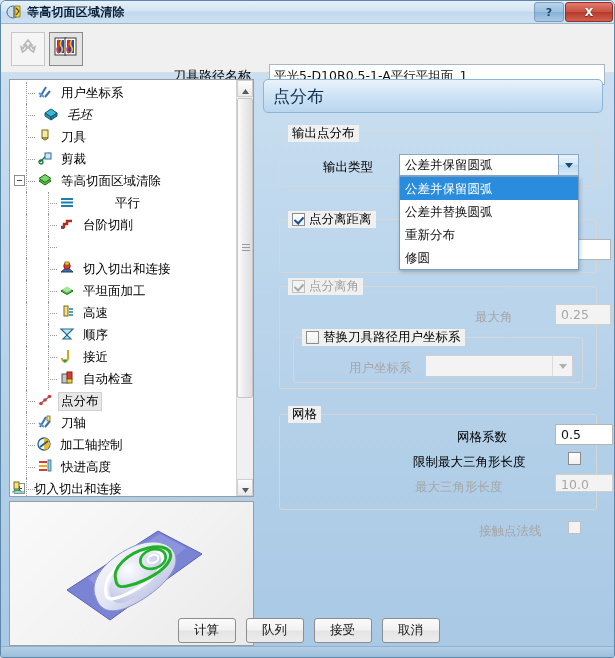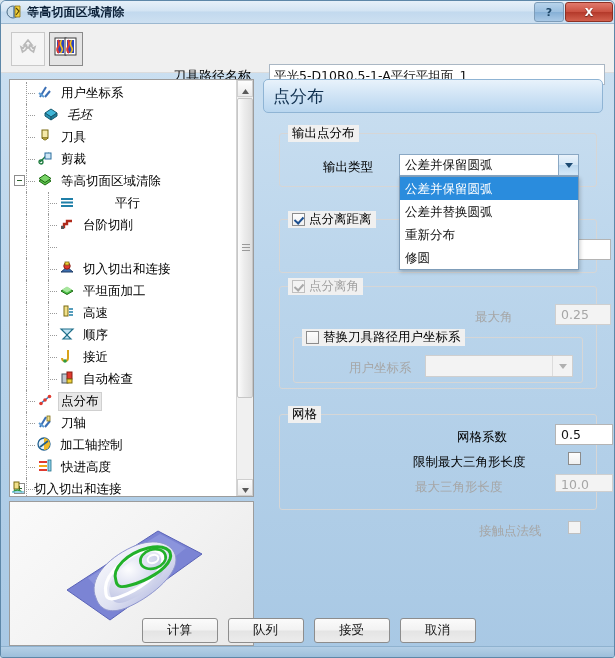--- a/index.html
+++ b/index.html
@@ -309,21 +309,21 @@
     background: #2a8cdd; color: #ffffff;
   }
 
   
   .btnbar {
     position: absolute; left: 0; top: 612px;
     width: 615px; height: 34px;
     display: flex; justify-content: center; align-items: center; gap: 10px;
   }
   .dlg-btn {
-    width: 76px; height: 25px;
+    width: 58px; height: 25px;
     border: 1px solid #8d8d8d;
     border-radius: 3px;
     background: linear-gradient(to bottom,#fbfbfb 0%,#f2f2f2 48%,#e4e4e4 52%,#ececec 100%);
     display: flex; align-items: center; justify-content: center;
     font-size: 12.5px; color: #111;
     box-sizing: border-box;
   }
 
   .statusbar {
     position: absolute; left: 0; bottom: 0;

